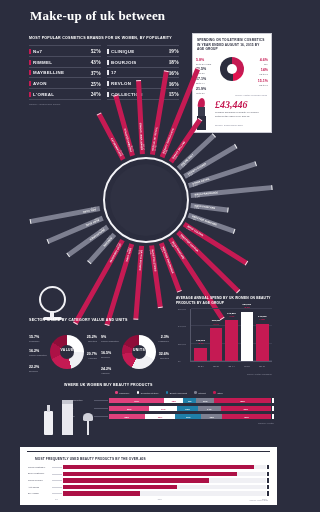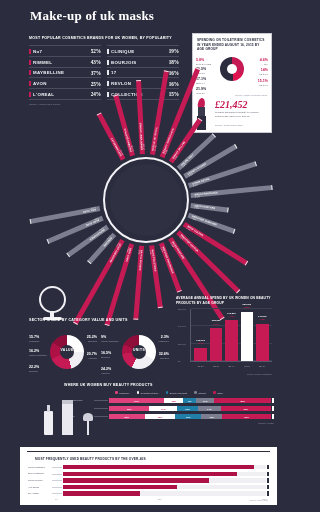--- a/index.html
+++ b/index.html
@@ -120,21 +120,21 @@
   .tb2{position:absolute;left:0;top:0;width:11px;height:3.5px;background:#c6c7d1;}
   .brushy{position:absolute;left:82px;top:413px;width:13px;height:22px;}
   .brh{position:absolute;left:5px;top:6px;width:2px;height:16px;background:#e4e4ea;}
   .brb{position:absolute;left:1px;top:0;width:10px;height:8px;background:#d0d1da;border-radius:50% 50% 20% 20%;}
 </style>
 </head>
 <body>
 
 <div class="page">
 
-  <div class="title">Make-up of uk masks</div>
+  <div class="title">Make-up of uk between</div>
 
   <div class="brands">
     <div class="sect-head">MOST POPULAR COSMETICS BRANDS FOR UK WOMEN, BY POPULARITY</div>
     <div class="brands-grid">
       <div class="bcol">
         <div class="brow">
             <span class="bmark"></span>
             <span class="bname">No7</span>
             <span class="bval">52%</span>
           </div>
@@ -202,21 +202,21 @@
       <div class="plab r" style="right:3px;top:14px;"><b>14%</b><span>65 to 74</span></div>
       <div class="plab r" style="right:3px;top:25px;"><b>15.1%</b><span>55 to 64</span></div>
       <div class="p-srcTop">Source: Kantar Worldpanel 2015</div>
     </div>
     <div class="p-lipwrap" style="height:36px;">
       <div class="lipstick">
         <div class="lip-tip"></div>
           <div class="lip-case"></div>
           <div class="lip-base"></div>
       </div>
-      <div class="p-big">£21,452</div>
+      <div class="p-big">£43,446</div>
       <div class="p-sub">average spending on beauty by women between the ages of 16 and 75</div>
       <div class="p-src">Source: Debenhams 2015</div>
     </div>
   </div>
 
   <div class="radial">
     <div id="rays">
         <div class="ray" style="transform: rotate(-118deg) translate(46px, -2.7px);">
           <div class="bar" style="width:52px">
             <div class="cap"></div>

